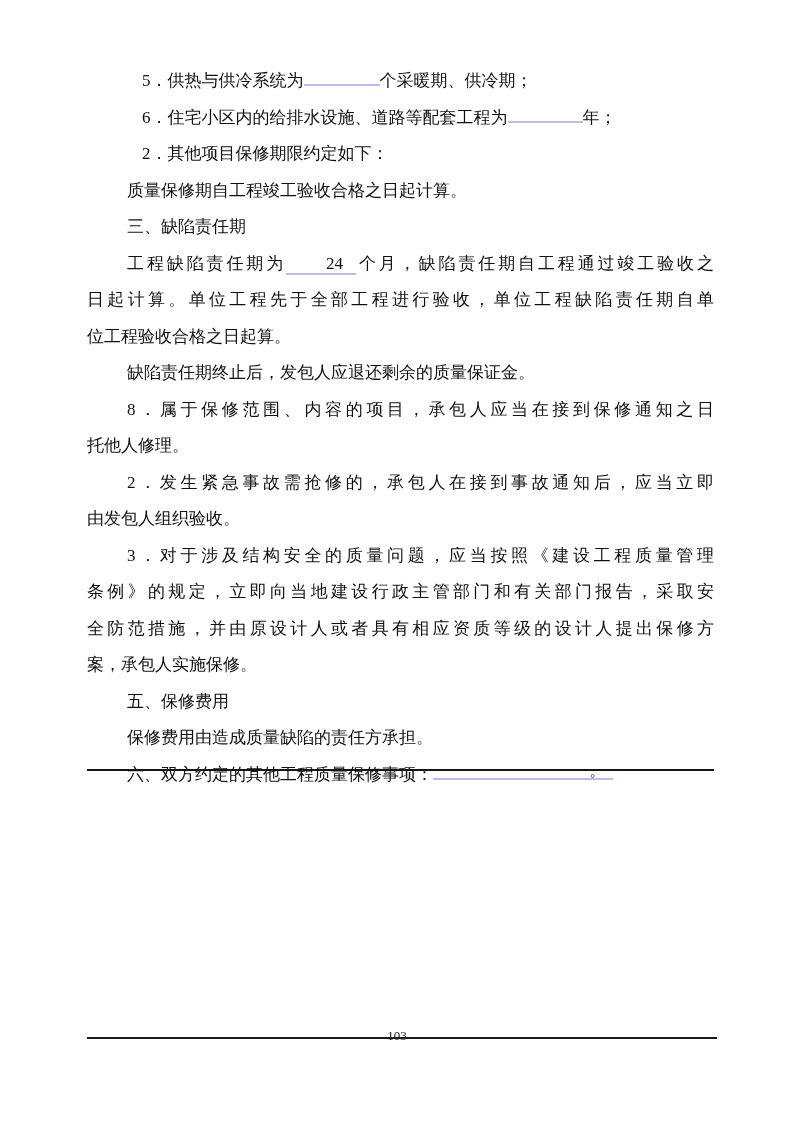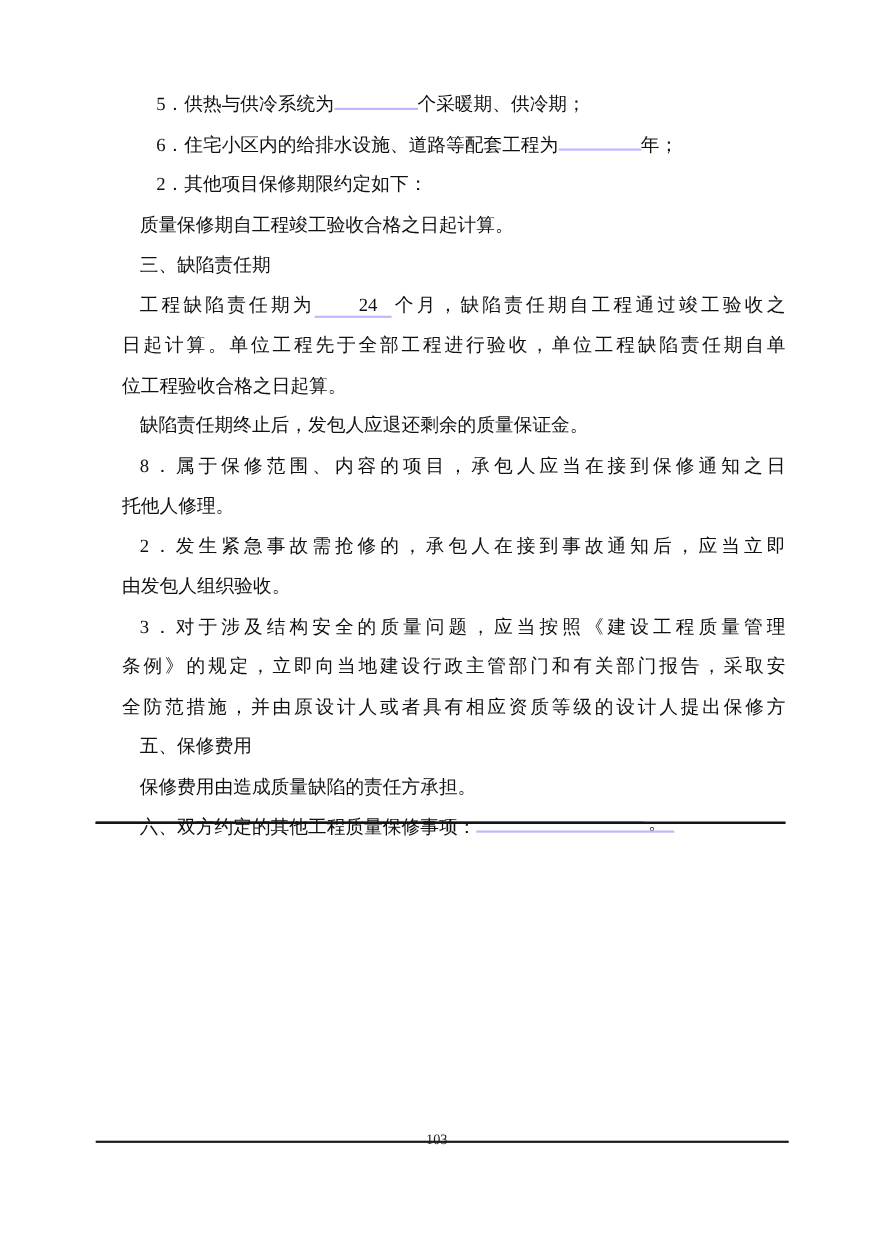--- a/index.html
+++ b/index.html
@@ -12,38 +12,38 @@
     width: 794px;
     height: 1122px;
     background: #ffffff;
     color: #101010;
     font-family: "Liberation Serif", "DejaVu Serif", serif;
     font-size: 17px;
     overflow: hidden;
   }
   .doc-body {
     position: absolute;
-    top: 77px;
+    top: 63px;
     left: 87px;
     width: 627px;
   }
   .line {
     position: relative;
     height: 36.5px;
     line-height: 36.5px;
     white-space: nowrap;
   }
   .line.justify {
     text-align: justify;
     text-align-last: justify;
     white-space: normal;
   }
   .line.indent { text-indent: 40px; }
   .line.item-top { text-indent: 55px; }
-  .line.flush { text-indent: 0; margin-left: 24px; }
+  .line.flush { text-indent: 0; }
   .blank {
     display: inline-block;
     border-bottom: 2px solid #c4b5fd;
     height: 20px;
     line-height: 22px;
     text-align: center;
     vertical-align: baseline;
   }
   .rule {
     position: absolute;
@@ -98,19 +98,20 @@
       <div class="line flush justify"><span>日起计算。单位工程先于全部工程进行验收，单位工程缺陷责任期自单</span></div>
       <div class="line flush"><span>位工程验收合格之日起算。</span></div>
       <div class="line indent"><span>缺陷责任期终止后，发包人应退还剩余的质量保证金。</span></div>
       <div class="line indent justify"><span>8．属于保修范围、内容的项目，承包人应当在接到保修通知之日</span></div>
       <div class="line flush"><span>托他人修理。</span></div>
       <div class="line indent justify"><span>2．发生紧急事故需抢修的，承包人在接到事故通知后，应当立即</span></div>
       <div class="line flush"><span>由发包人组织验收。</span></div>
       <div class="line indent justify"><span>3．对于涉及结构安全的质量问题，应当按照《建设工程质量管理</span></div>
       <div class="line flush justify"><span>条例》的规定，立即向当地建设行政主管部门和有关部门报告，采取安</span></div>
       <div class="line flush justify"><span>全防范措施，并由原设计人或者具有相应资质等级的设计人提出保修方</span></div>
+      <div class="line flush"><span>案，承包人实施保修。</span></div>
       <div class="line indent"><span>五、保修费用</span></div>
       <div class="line indent"><span>保修费用由造成质量缺陷的责任方承担。</span></div>
       <div class="line indent"><span>六、双方约定的其他工程质量保修事项：</span><span class="blank" style="width: 180px;"></span></div>
     </div>
   <div class="footer-rule"></div>
   <div class="page-number">103</div>
 </div>
 
 </body></html>

